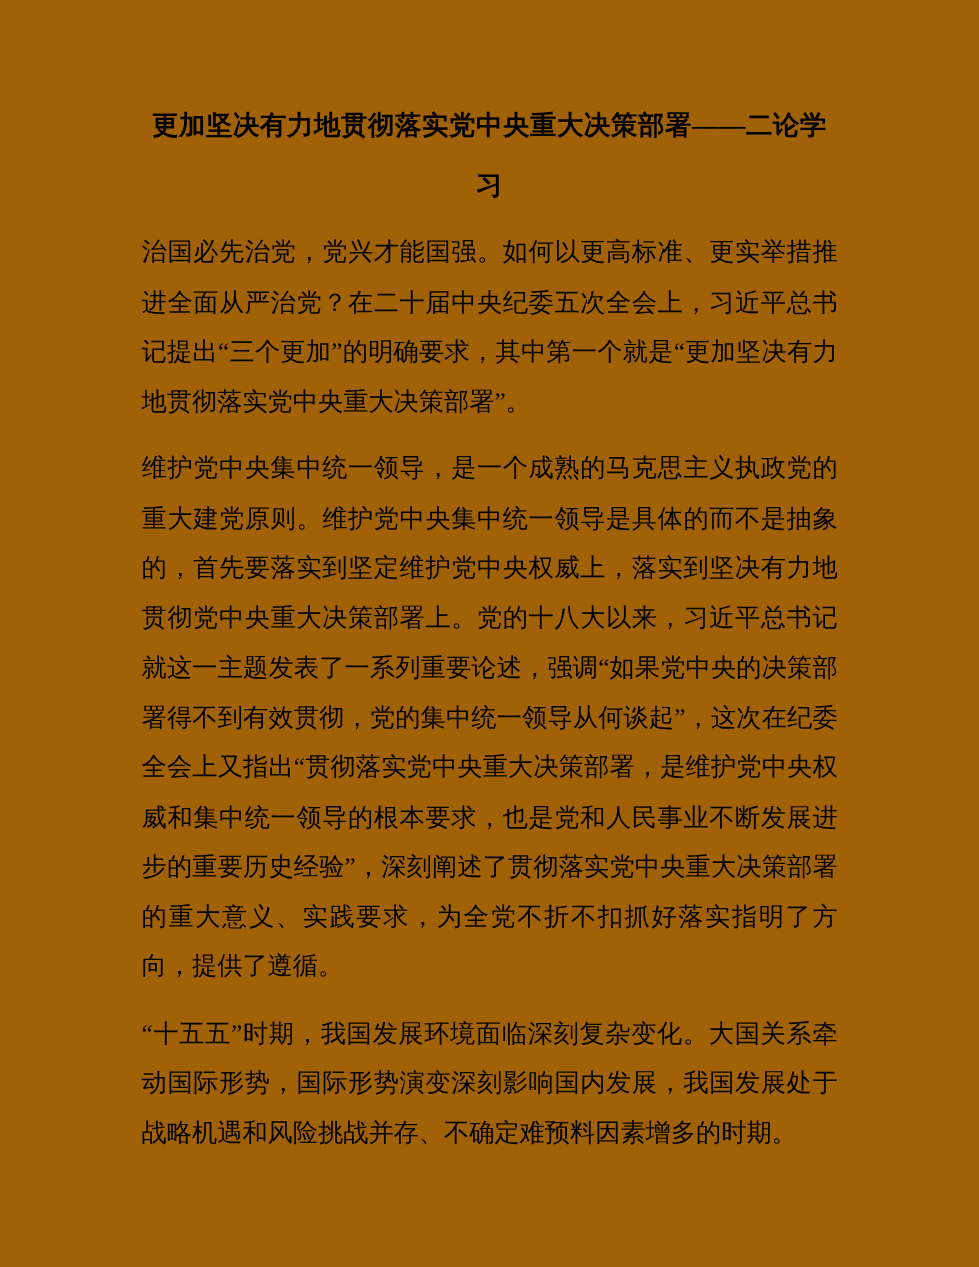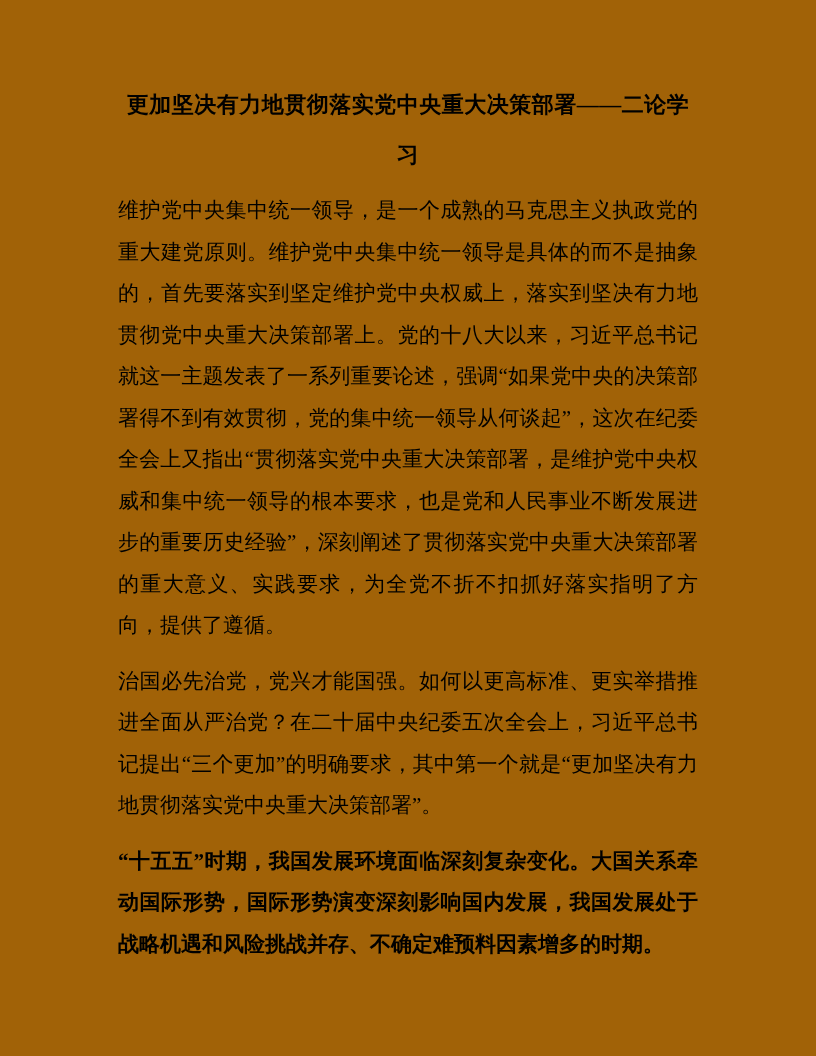--- a/index.html
+++ b/index.html
@@ -35,28 +35,27 @@
     }
     .para {
       margin: 0 0 14px 0;
       font-size: 21px;
       line-height: 41.5px;
       text-align: justify;
       text-justify: inter-ideograph;
     }
     .para:last-child {
       margin-bottom: 0;
-      font-weight: bold;
     }
   </style>
 </head>
 <body>
 
 <div class="page">
   <div class="content">
     <h1 class="doc-title">
       <span class="title-line">更加坚决有力地贯彻落实党中央重大决策部署——二论学习</span>
     </h1>
+    <p class="para">治国必先治党，党兴才能国强。如何以更高标准、更实举措推进全面从严治党？在二十届中央纪委五次全会上，习近平总书记提出“三个更加”的明确要求，其中第一个就是“更加坚决有力地贯彻落实党中央重大决策部署”。</p>
     <p class="para">维护党中央集中统一领导，是一个成熟的马克思主义执政党的重大建党原则。维护党中央集中统一领导是具体的而不是抽象的，首先要落实到坚定维护党中央权威上，落实到坚决有力地贯彻党中央重大决策部署上。党的十八大以来，习近平总书记就这一主题发表了一系列重要论述，强调“如果党中央的决策部署得不到有效贯彻，党的集中统一领导从何谈起”，这次在纪委全会上又指出“贯彻落实党中央重大决策部署，是维护党中央权威和集中统一领导的根本要求，也是党和人民事业不断发展进步的重要历史经验”，深刻阐述了贯彻落实党中央重大决策部署的重大意义、实践要求，为全党不折不扣抓好落实指明了方向，提供了遵循。</p>
-    <p class="para">治国必先治党，党兴才能国强。如何以更高标准、更实举措推进全面从严治党？在二十届中央纪委五次全会上，习近平总书记提出“三个更加”的明确要求，其中第一个就是“更加坚决有力地贯彻落实党中央重大决策部署”。</p>
     <p class="para">“十五五”时期，我国发展环境面临深刻复杂变化。大国关系牵动国际形势，国际形势演变深刻影响国内发展，我国发展处于战略机遇和风险挑战并存、不确定难预料因素增多的时期。</p>
   </div>
 </div>
 
 </body></html>

